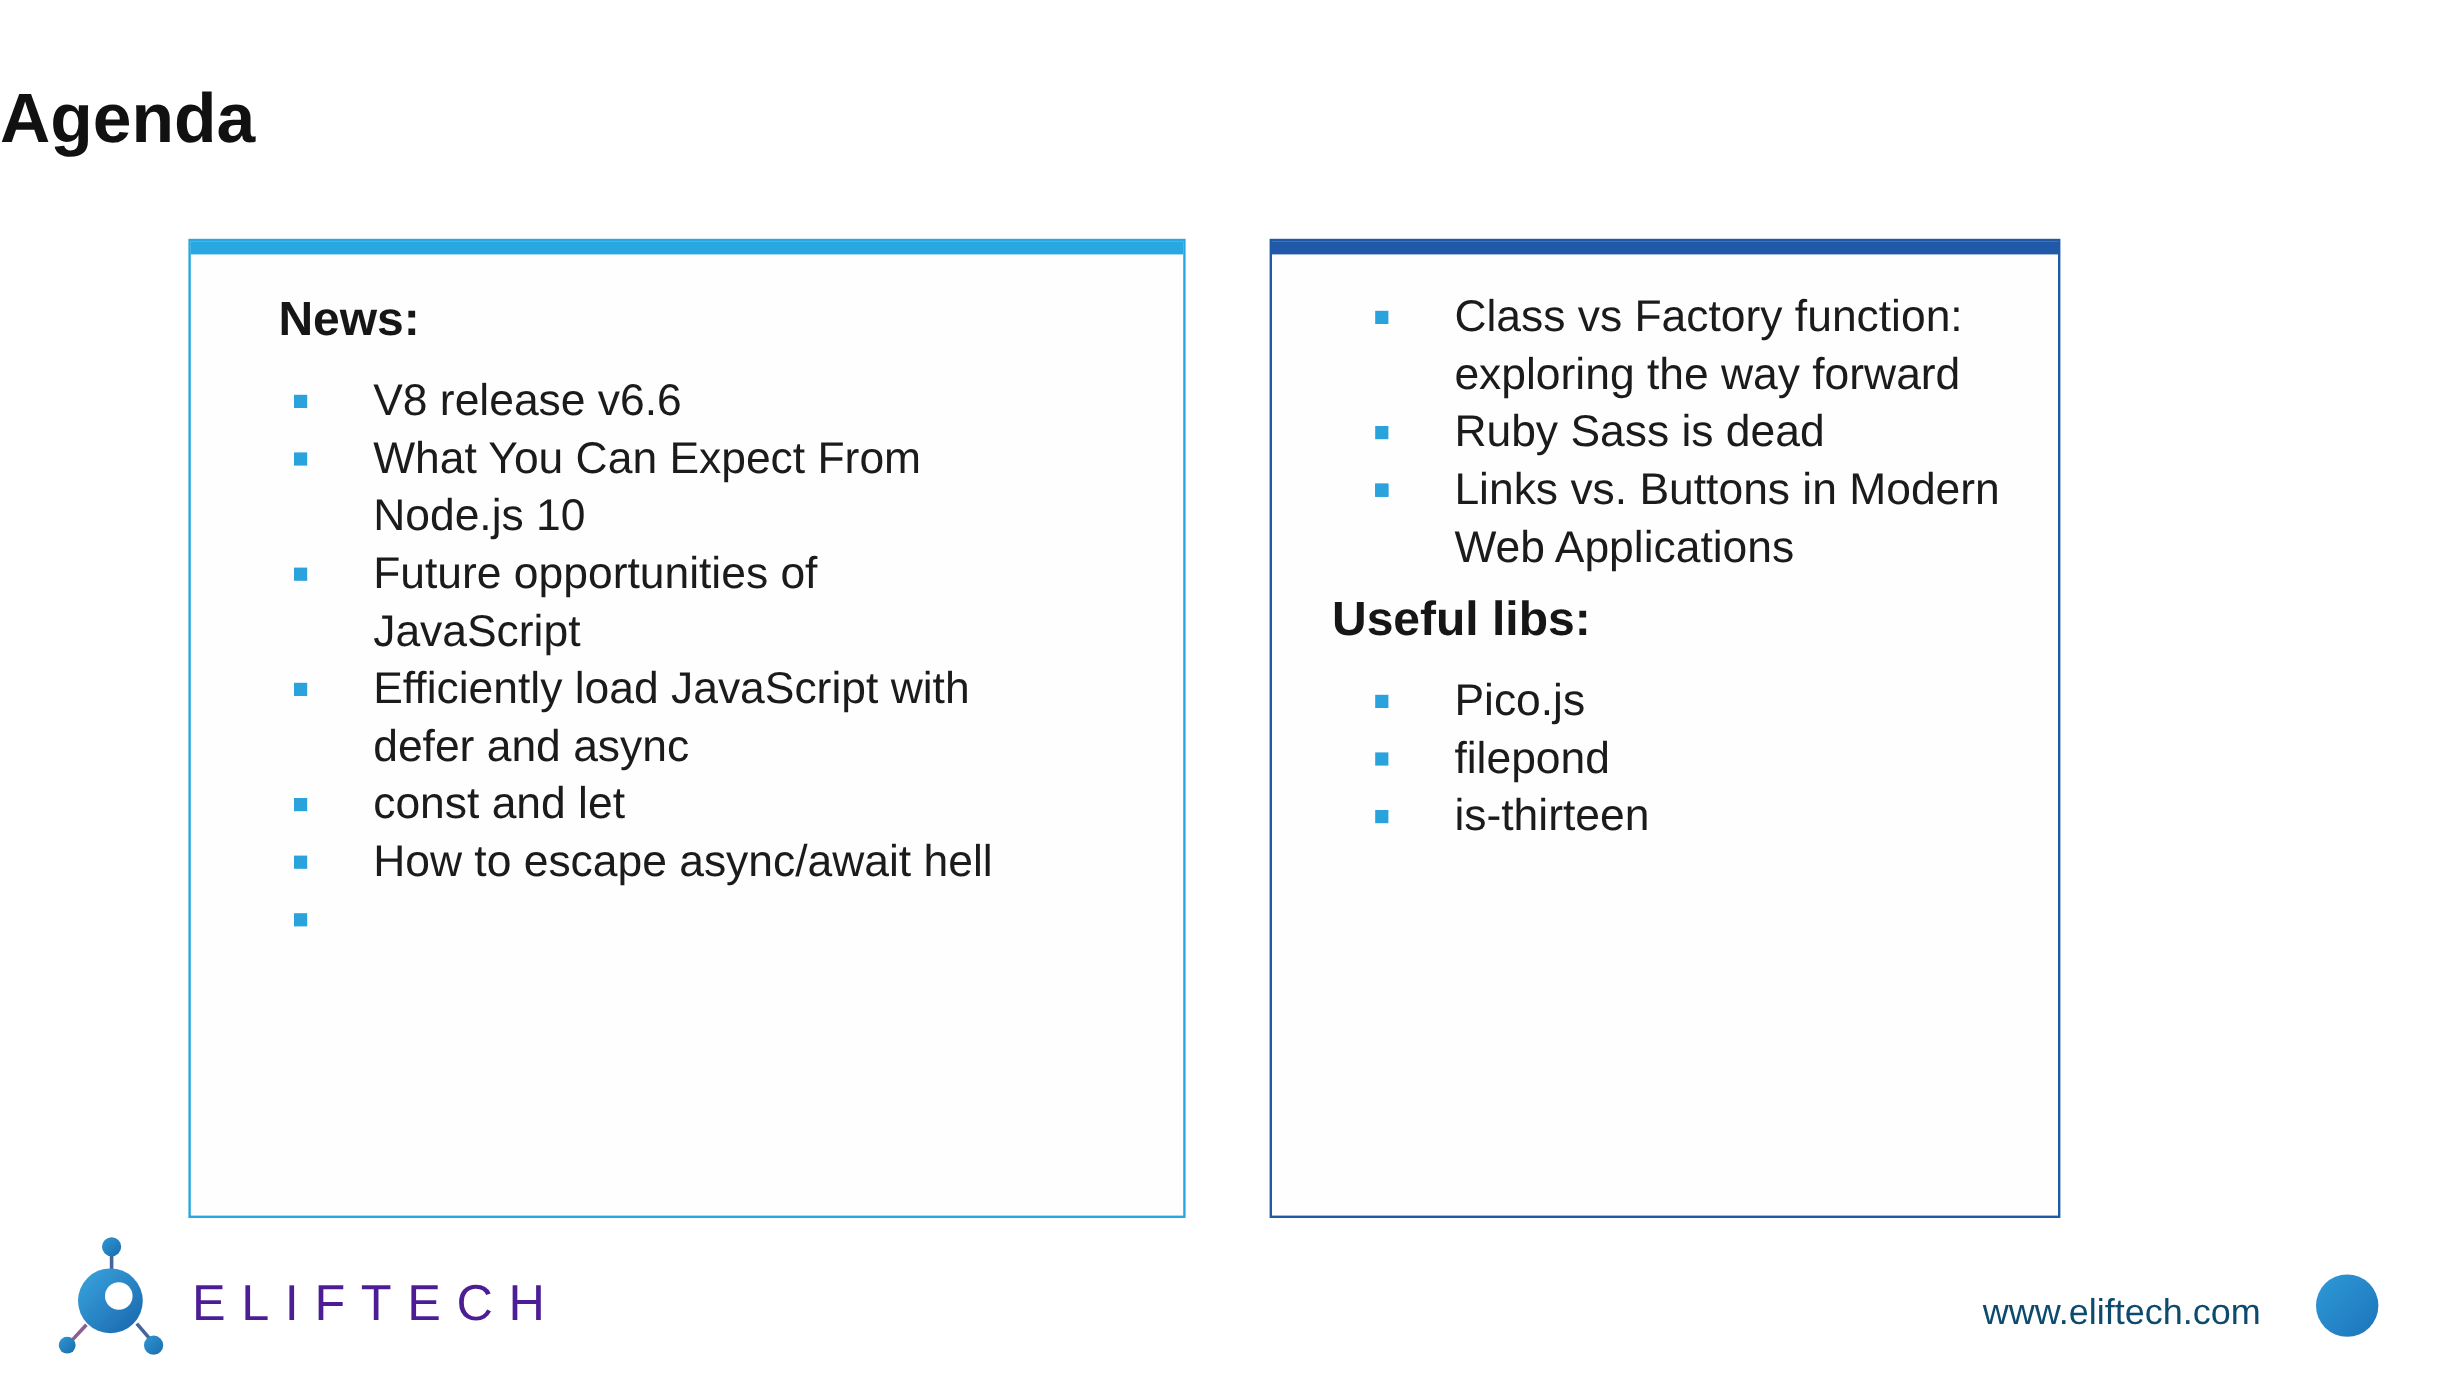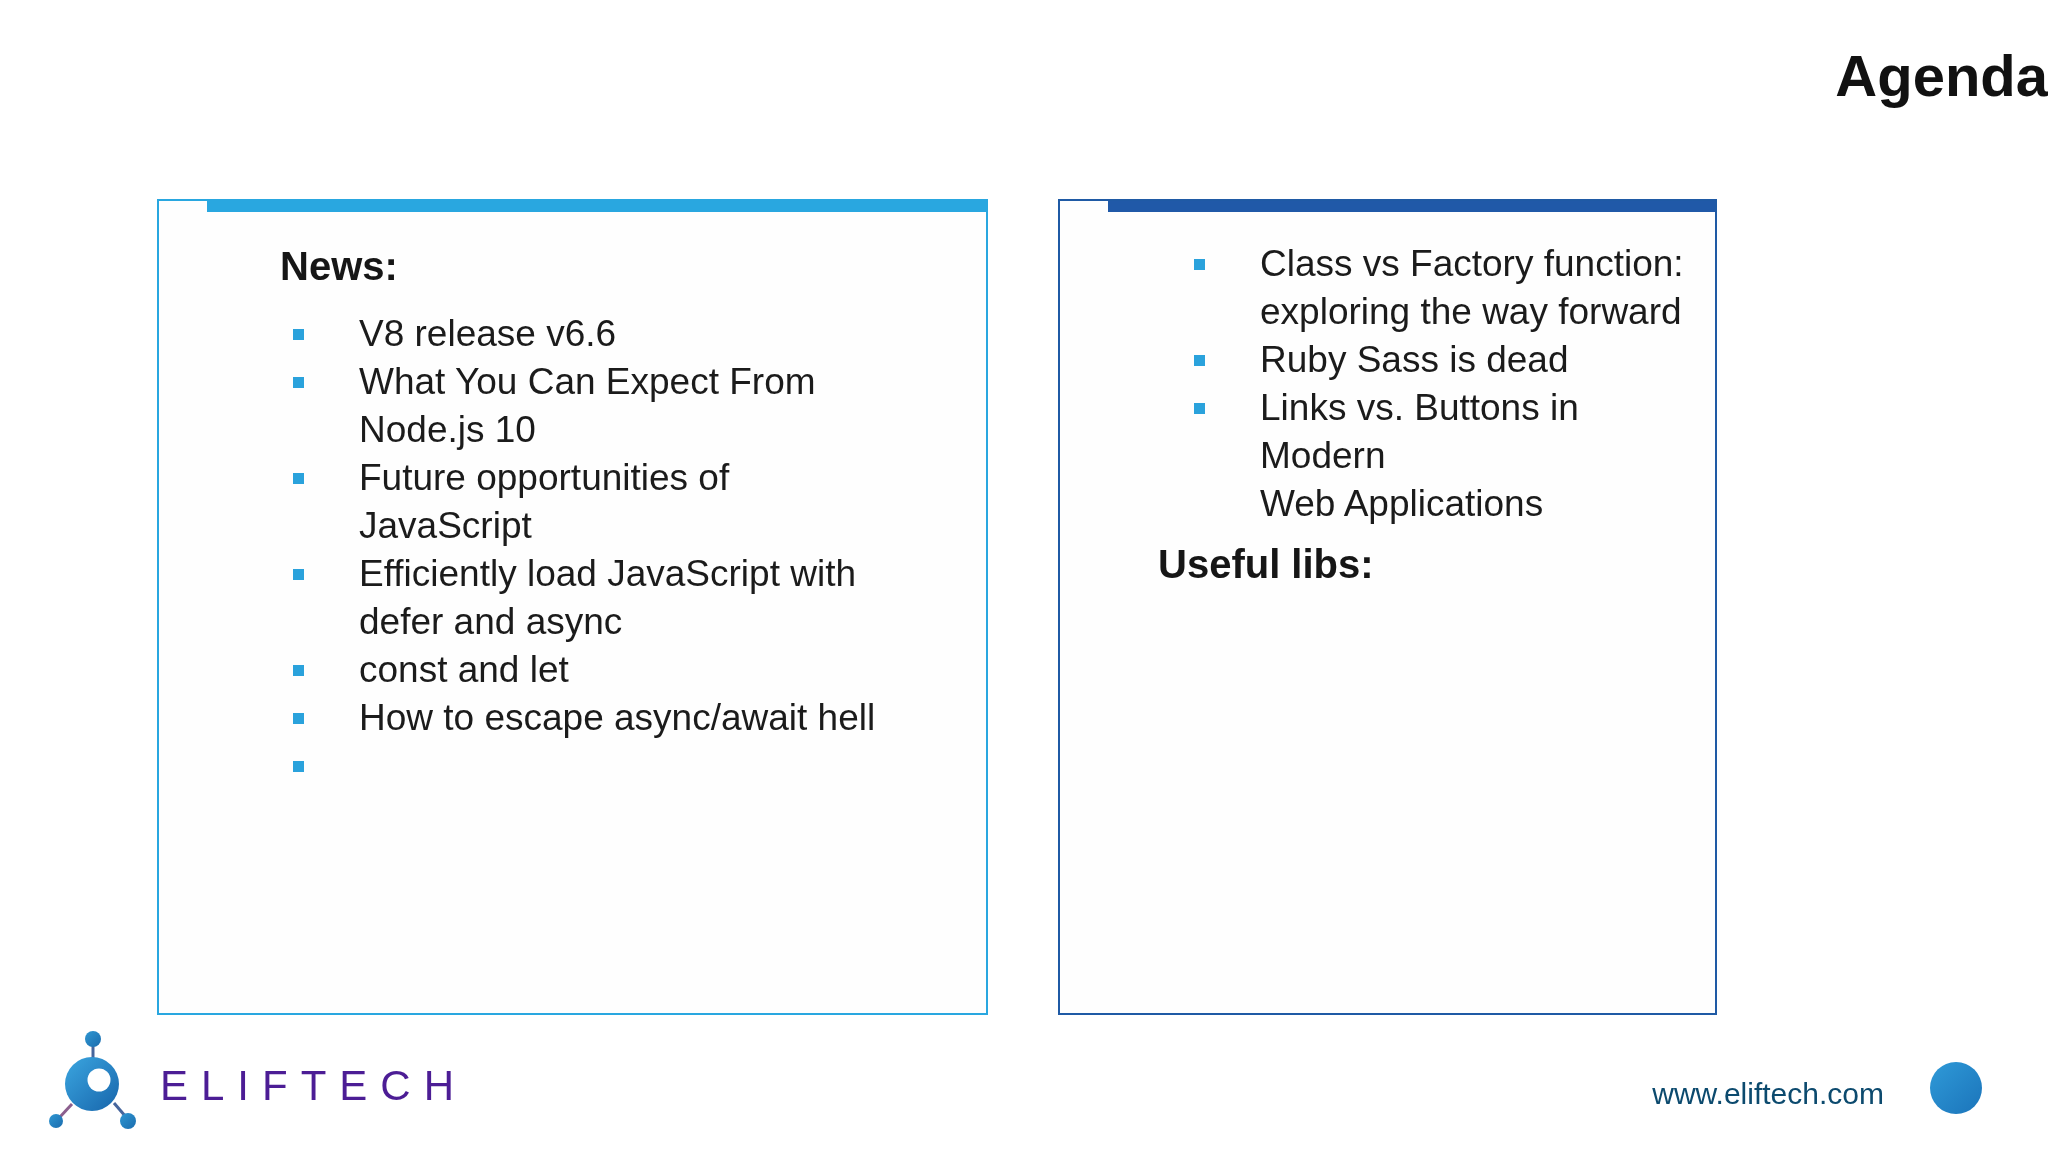--- a/index.html
+++ b/index.html
@@ -8,35 +8,34 @@
     font-family: "Liberation Sans", sans-serif;
     background: #ffffff;
     position: relative;
     overflow: hidden;
     color: #1b1b1b;
   }
   .slide { position: absolute; inset: 0; }
 
   .title {
     position: absolute;
-    top: 42px; left: 0; width: 100%;
-    text-align: right;
+    top: 65px; left: 0; width: 100%;
+    text-align: left;
     font-size: 58px;
     font-weight: 700;
     color: #111111;
     letter-spacing: 0px;
   }
 
   .box {
     position: absolute;
     top: 199px;
     height: 816px;
     background: #fefefe;
     border: 2px solid;
-    padding-left: 48px;
   }
   .box-left  { left: 157px;  width: 831px; border-color: #29a7e0; }
   .box-right { left: 1058px; width: 659px; border-color: #1f5aa5; }
 
   .accent-bar { width: 100%; height: 11px; }
   .accent-bar.left  { background: #29a7e0; }
   .accent-bar.right { background: #2059a8; }
 
   .box-content { padding-top: 28px; }
 
@@ -170,20 +169,37 @@
             <span class="bullet"></span>
           </li>
 
           <li>
             <span class="bullet"></span>
             <span class="item-text">Links vs. Buttons in Modern
 Web Applications</span>
           </li>
         </ul>
       <h2 class="box-heading right-heading">Useful libs:</h2>
+      <ul class="bullet-list">
+
+          <li>
+            <span class="bullet"></span>
+            <span class="item-text">Pico.js</span>
+          </li>
+
+          <li>
+            <span class="bullet"></span>
+            <span class="item-text">filepond</span>
+          </li>
+
+          <li>
+            <span class="bullet"></span>
+            <span class="item-text">is-thirteen</span>
+          </li>
+        </ul>
     </div>
   </section>
 
   <div class="logo-group">
     <svg class="logo-mark" width="104" height="104" viewBox="0 0 104 104">
       <defs>
         <linearGradient id="lg1" x1="0" y1="0" x2="1" y2="1">
           <stop offset="0" stop-color="#3ba6e0"></stop>
           <stop offset="1" stop-color="#1765ab"></stop>
         </linearGradient>

